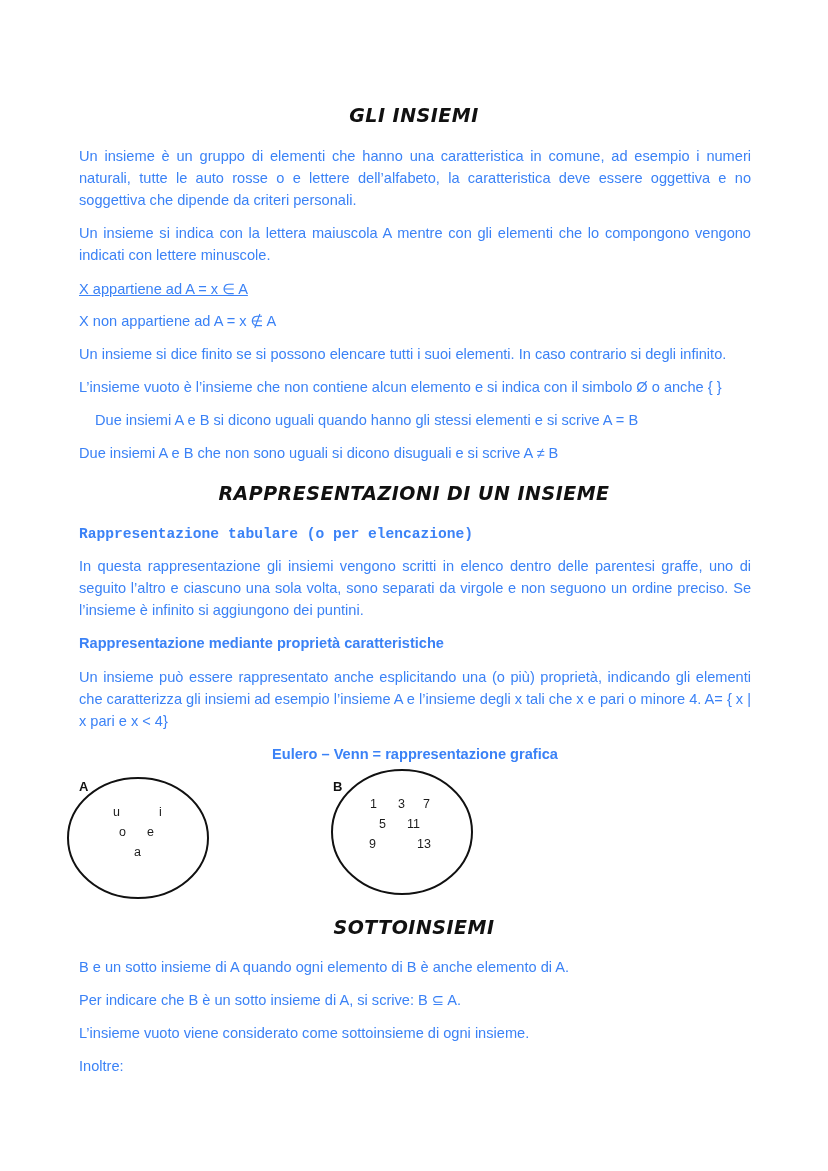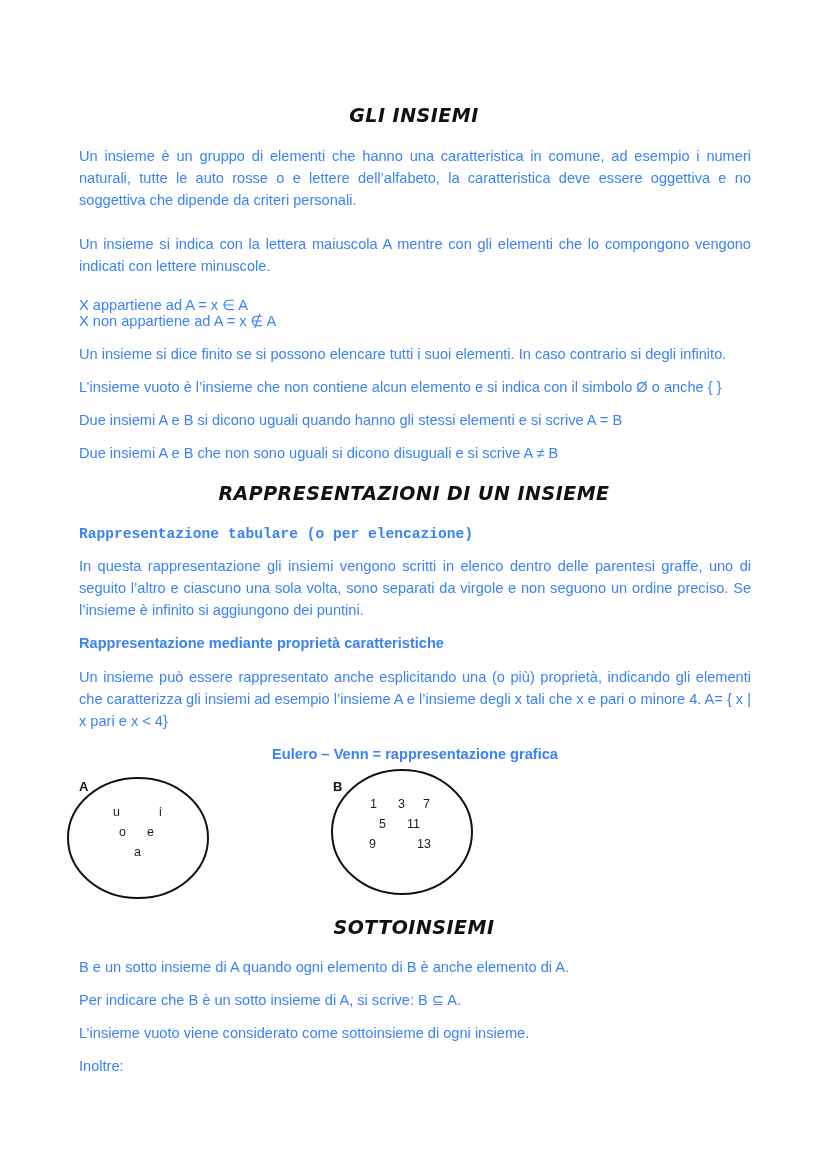--- a/index.html
+++ b/index.html
@@ -20,26 +20,26 @@
     .venn-el { position: absolute; font-size: 12.5px; color: #1c1c1c; }
   </style>
 </head>
 <body>
 
 <div class="page">
 
   <div class="title" style="top:104px;">GLI INSIEMI</div>
 
   <p class="p just" style="top:145px;">Un insieme è un gruppo di elementi che hanno una caratteristica in comune, ad esempio i numeri naturali, tutte le auto rosse o e lettere dell’alfabeto, la caratteristica deve essere oggettiva e no soggettiva che dipende da criteri personali.</p>
-  <p class="p just" style="top:222px;margin-top:11px;">Un insieme si indica con la lettera maiuscola A mentre con gli elementi che lo compongono vengono indicati con lettere minuscole.</p>
-  <p class="p" style="top:294px;">X appartiene ad A = x ∈ A</p>
+  <p class="p just" style="top:222px;">Un insieme si indica con la lettera maiuscola A mentre con gli elementi che lo compongono vengono indicati con lettere minuscole.</p>
+  <p class="p" style="top:278px;text-decoration:underline;">X appartiene ad A = x ∈ A</p>
   <p class="p" style="top:310px;">X non appartiene ad A = x ∉ A</p>
   <p class="p" style="top:343px; width:690px;">Un insieme si dice finito se si possono elencare tutti i suoi elementi. In caso contrario si degli infinito.</p>
   <p class="p" style="top:376px; width:690px;">L’insieme vuoto è l’insieme che non contiene alcun elemento e si indica con il simbolo Ø o anche { }</p>
-  <p class="p" style="top:409px;">Due insiemi A e B si dicono uguali quando hanno gli stessi elementi e si scrive A = B</p>
+  <p class="p" style="top:409px;margin-left:16px;">Due insiemi A e B si dicono uguali quando hanno gli stessi elementi e si scrive A = B</p>
   <p class="p" style="top:442px;">Due insiemi A e B che non sono uguali si dicono disuguali e si scrive A ≠ B</p>
 
   <div class="title" style="top:482px;">RAPPRESENTAZIONI DI UN INSIEME</div>
 
   <p class="p bold" style="top:523px;font-family:Liberation Mono, monospace;">Rappresentazione tabulare (o per elencazione)</p>
   <p class="p just" style="top:555px;">In questa rappresentazione gli insiemi vengono scritti in elenco dentro delle parentesi graffe, uno di seguito l’altro e ciascuno una sola volta, sono separati da virgole e non seguono un ordine preciso. Se l’insieme è infinito si aggiungono dei puntini.</p>
   <p class="p bold" style="top:632px;">Rappresentazione mediante proprietà caratteristiche</p>
   <p class="p just" style="top:666px;">Un insieme può essere rappresentato anche esplicitando una (o più) proprietà, indicando gli elementi che caratterizza gli insiemi ad esempio l’insieme A e l’insieme degli x tali che x e pari o minore 4. A= { x | x pari e x &lt; 4}</p>
   <p class="p bold" style="top:743px;text-align:center;">Eulero – Venn = rappresentazione grafica</p>
 

